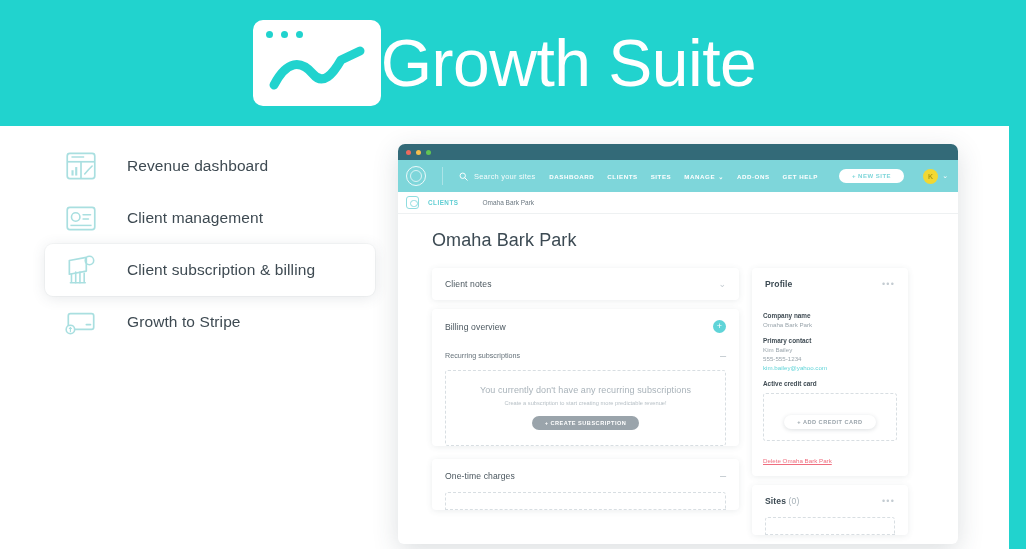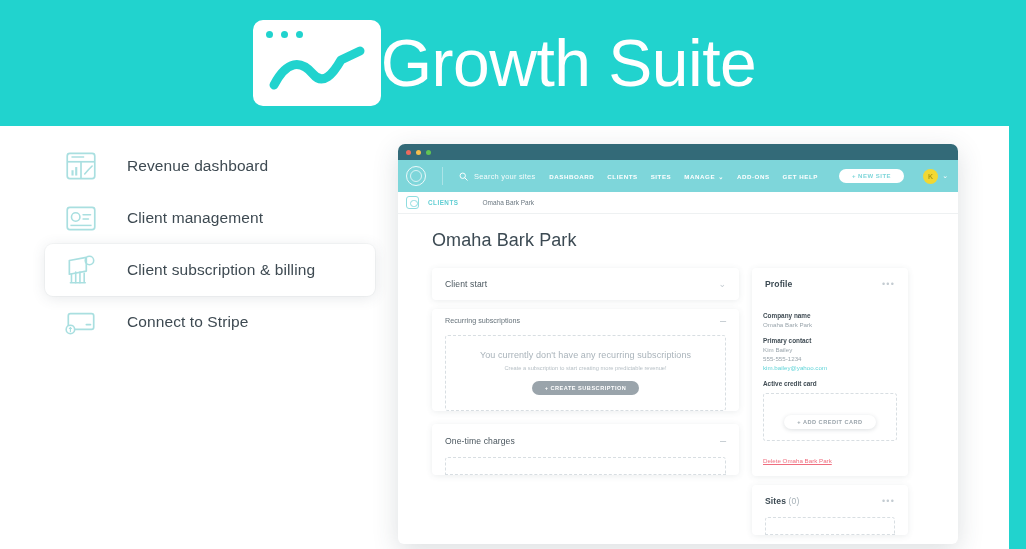--- a/index.html
+++ b/index.html
@@ -259,21 +259,21 @@
 
 
 
       <div class="nav-item">
         <svg class="nav-ico" viewBox="0 0 34 30" fill="none">
           <rect x="5" y="7" width="24" height="15" rx="2" stroke="#a9dfe0" stroke-width="1.6"></rect>
           <line x1="22" y1="17.5" x2="26" y2="17.5" stroke="#a9dfe0" stroke-width="1.5" stroke-linecap="round"></line>
           <circle cx="7" cy="22" r="4" fill="#ffffff" stroke="#a9dfe0" stroke-width="1.5"></circle>
           <path d="M7 20 v4 M6 21 h2" stroke="#a9dfe0" stroke-width="1.1" stroke-linecap="round"></path>
         </svg>
-        <span class="nav-label">Connect to Stripe</span>
+        <span class="nav-label">Growth to Stripe</span>
       </div>
     </div>
 
     <div class="browser">
 
       <div class="titlebar">
         <span class="tl r"></span>
         <span class="tl y"></span>
         <span class="tl g"></span>
       </div>
@@ -310,26 +310,30 @@
       </div>
 
       <div class="page-title">Omaha Bark Park</div>
 
       <div class="content">
 
         <div class="col-left">
 
           <div class="card">
             <div class="card-head">
-              <span class="card-title">Client start</span>
+              <span class="card-title">Client notes</span>
               <span class="chev">⌄</span>
             </div>
           </div>
 
           <div class="card">
+            <div class="card-head">
+              <span class="card-title">Billing overview</span>
+              <span class="plus-circle">+</span>
+            </div>
             <div class="sub-head">
               <span class="sub-title">Recurring subscriptions</span>
               <span class="dash">–</span>
             </div>
             <div class="empty-box">
               <div class="empty-h">You currently don't have any recurring subscriptions</div>
               <div class="empty-s">Create a subscription to start creating more predictable revenue!</div>
               <div class="pill-btn">+ CREATE SUBSCRIPTION</div>
             </div>
           </div>

